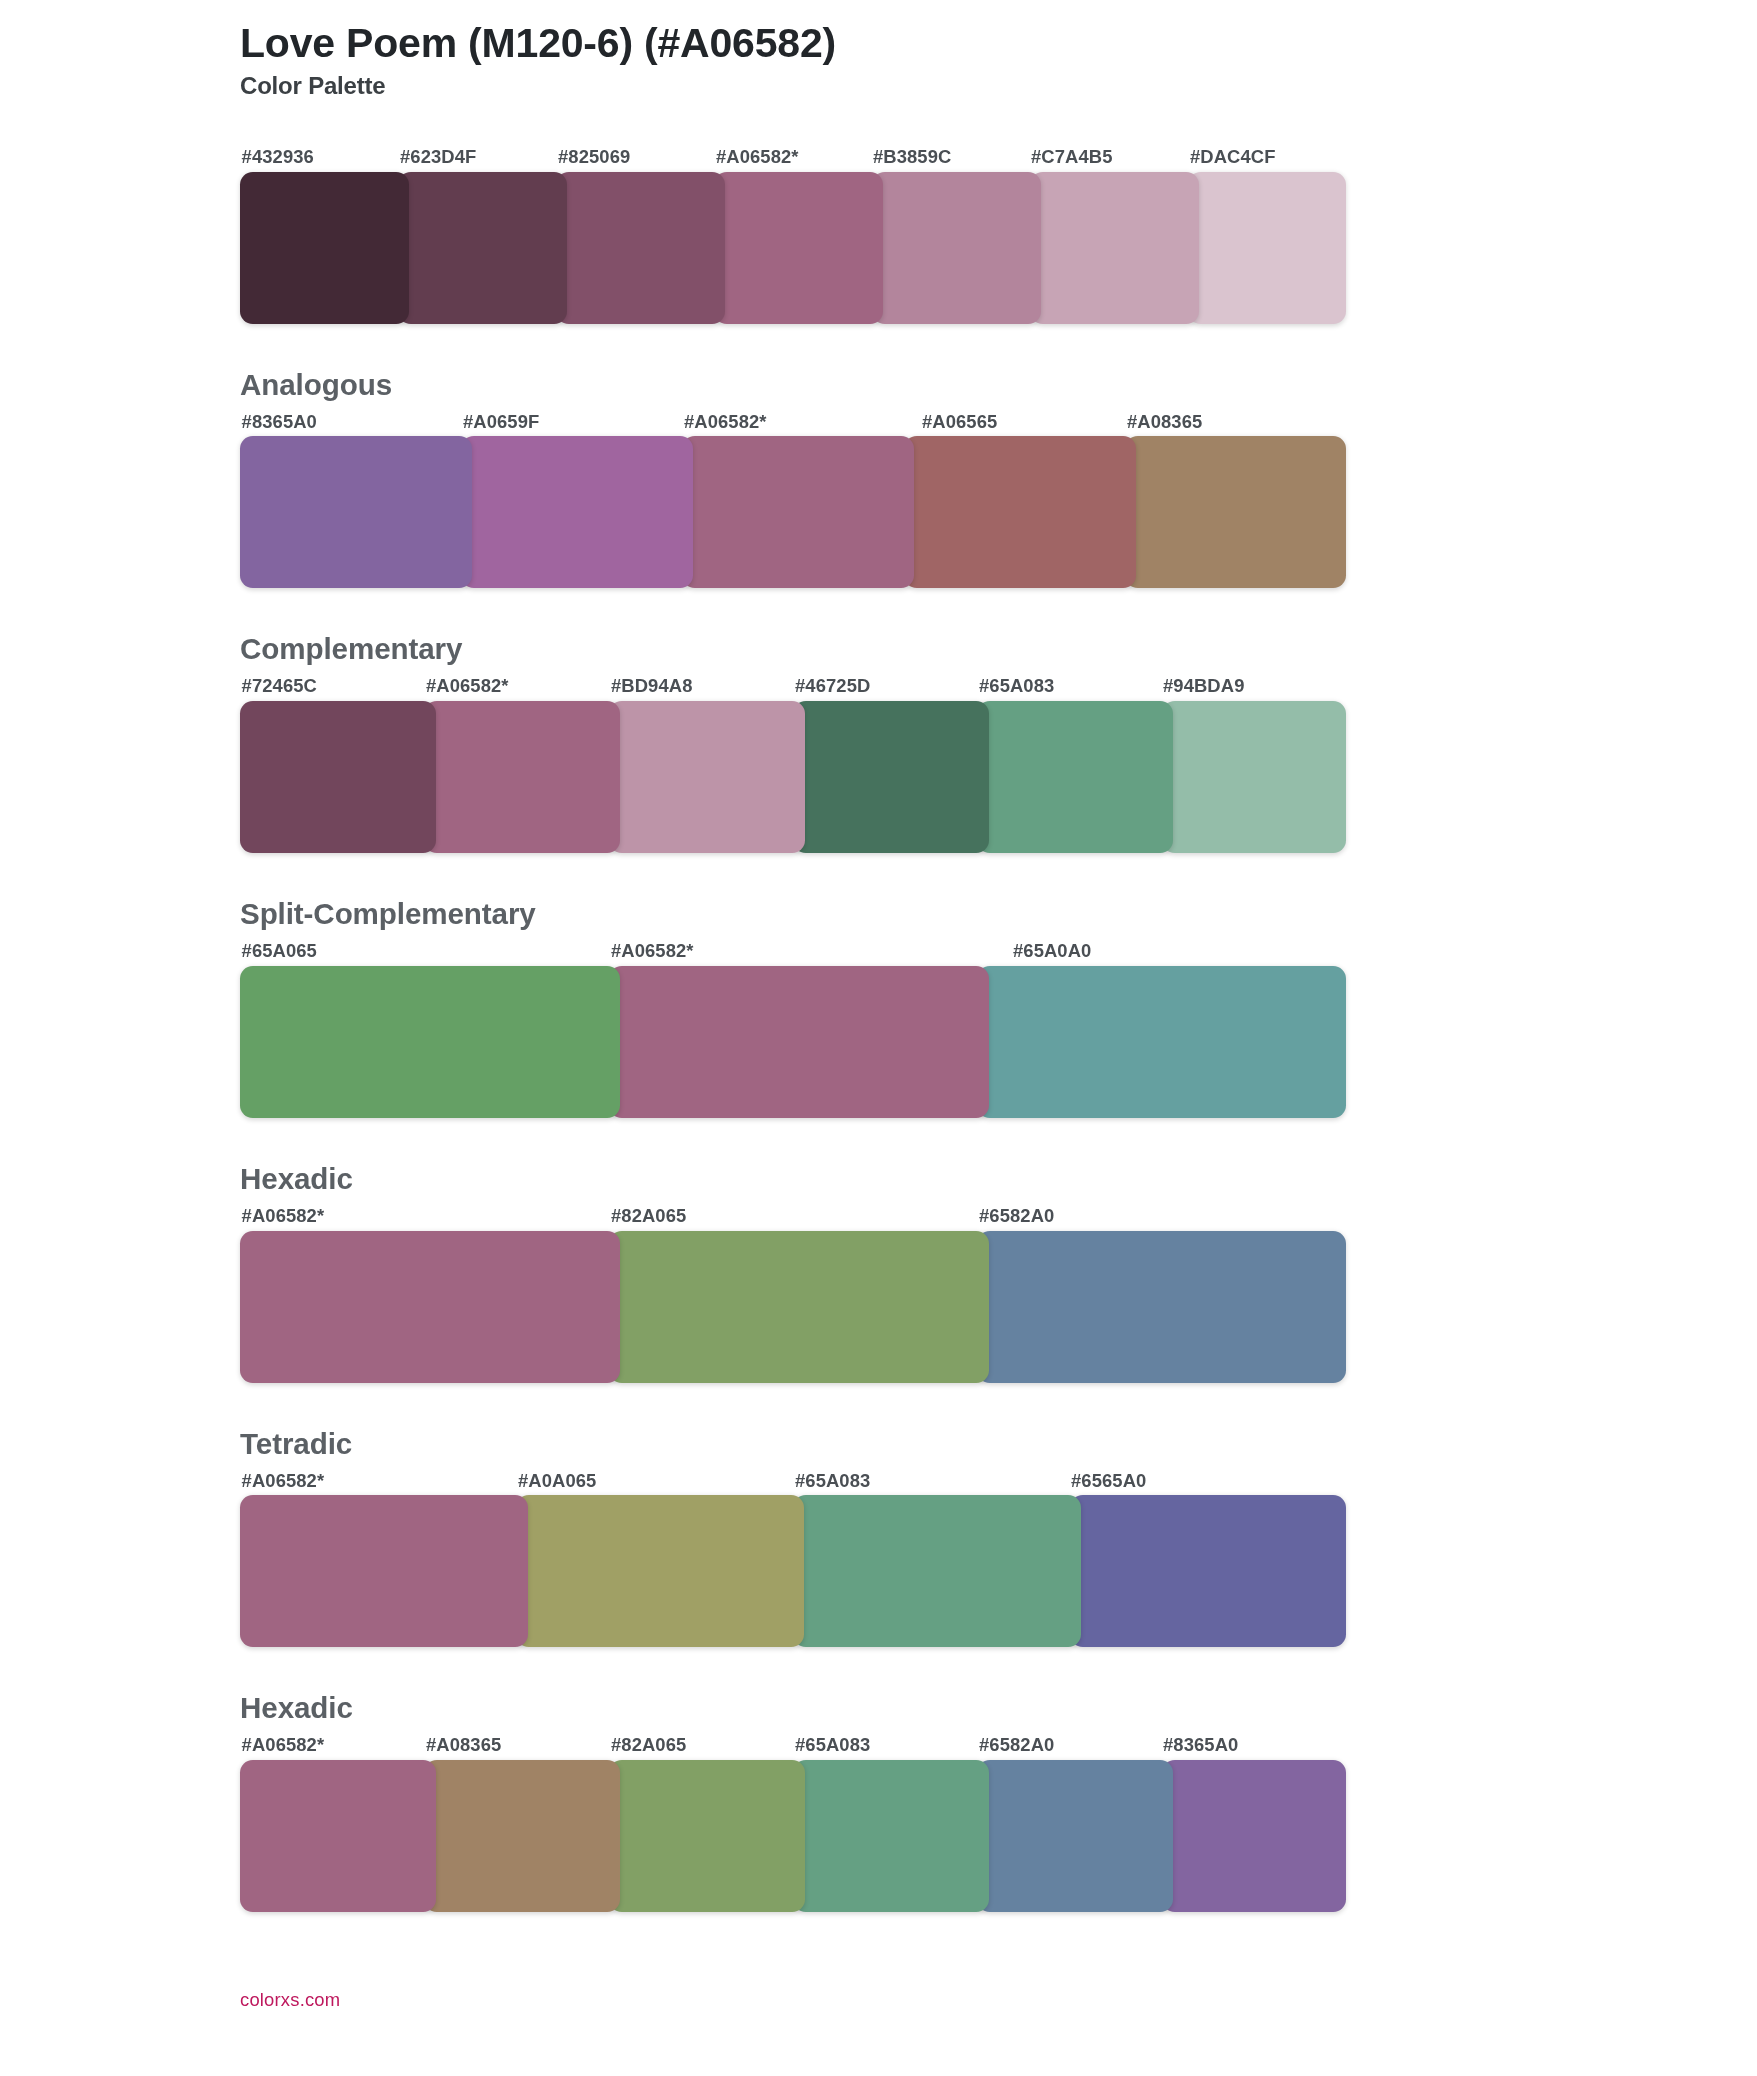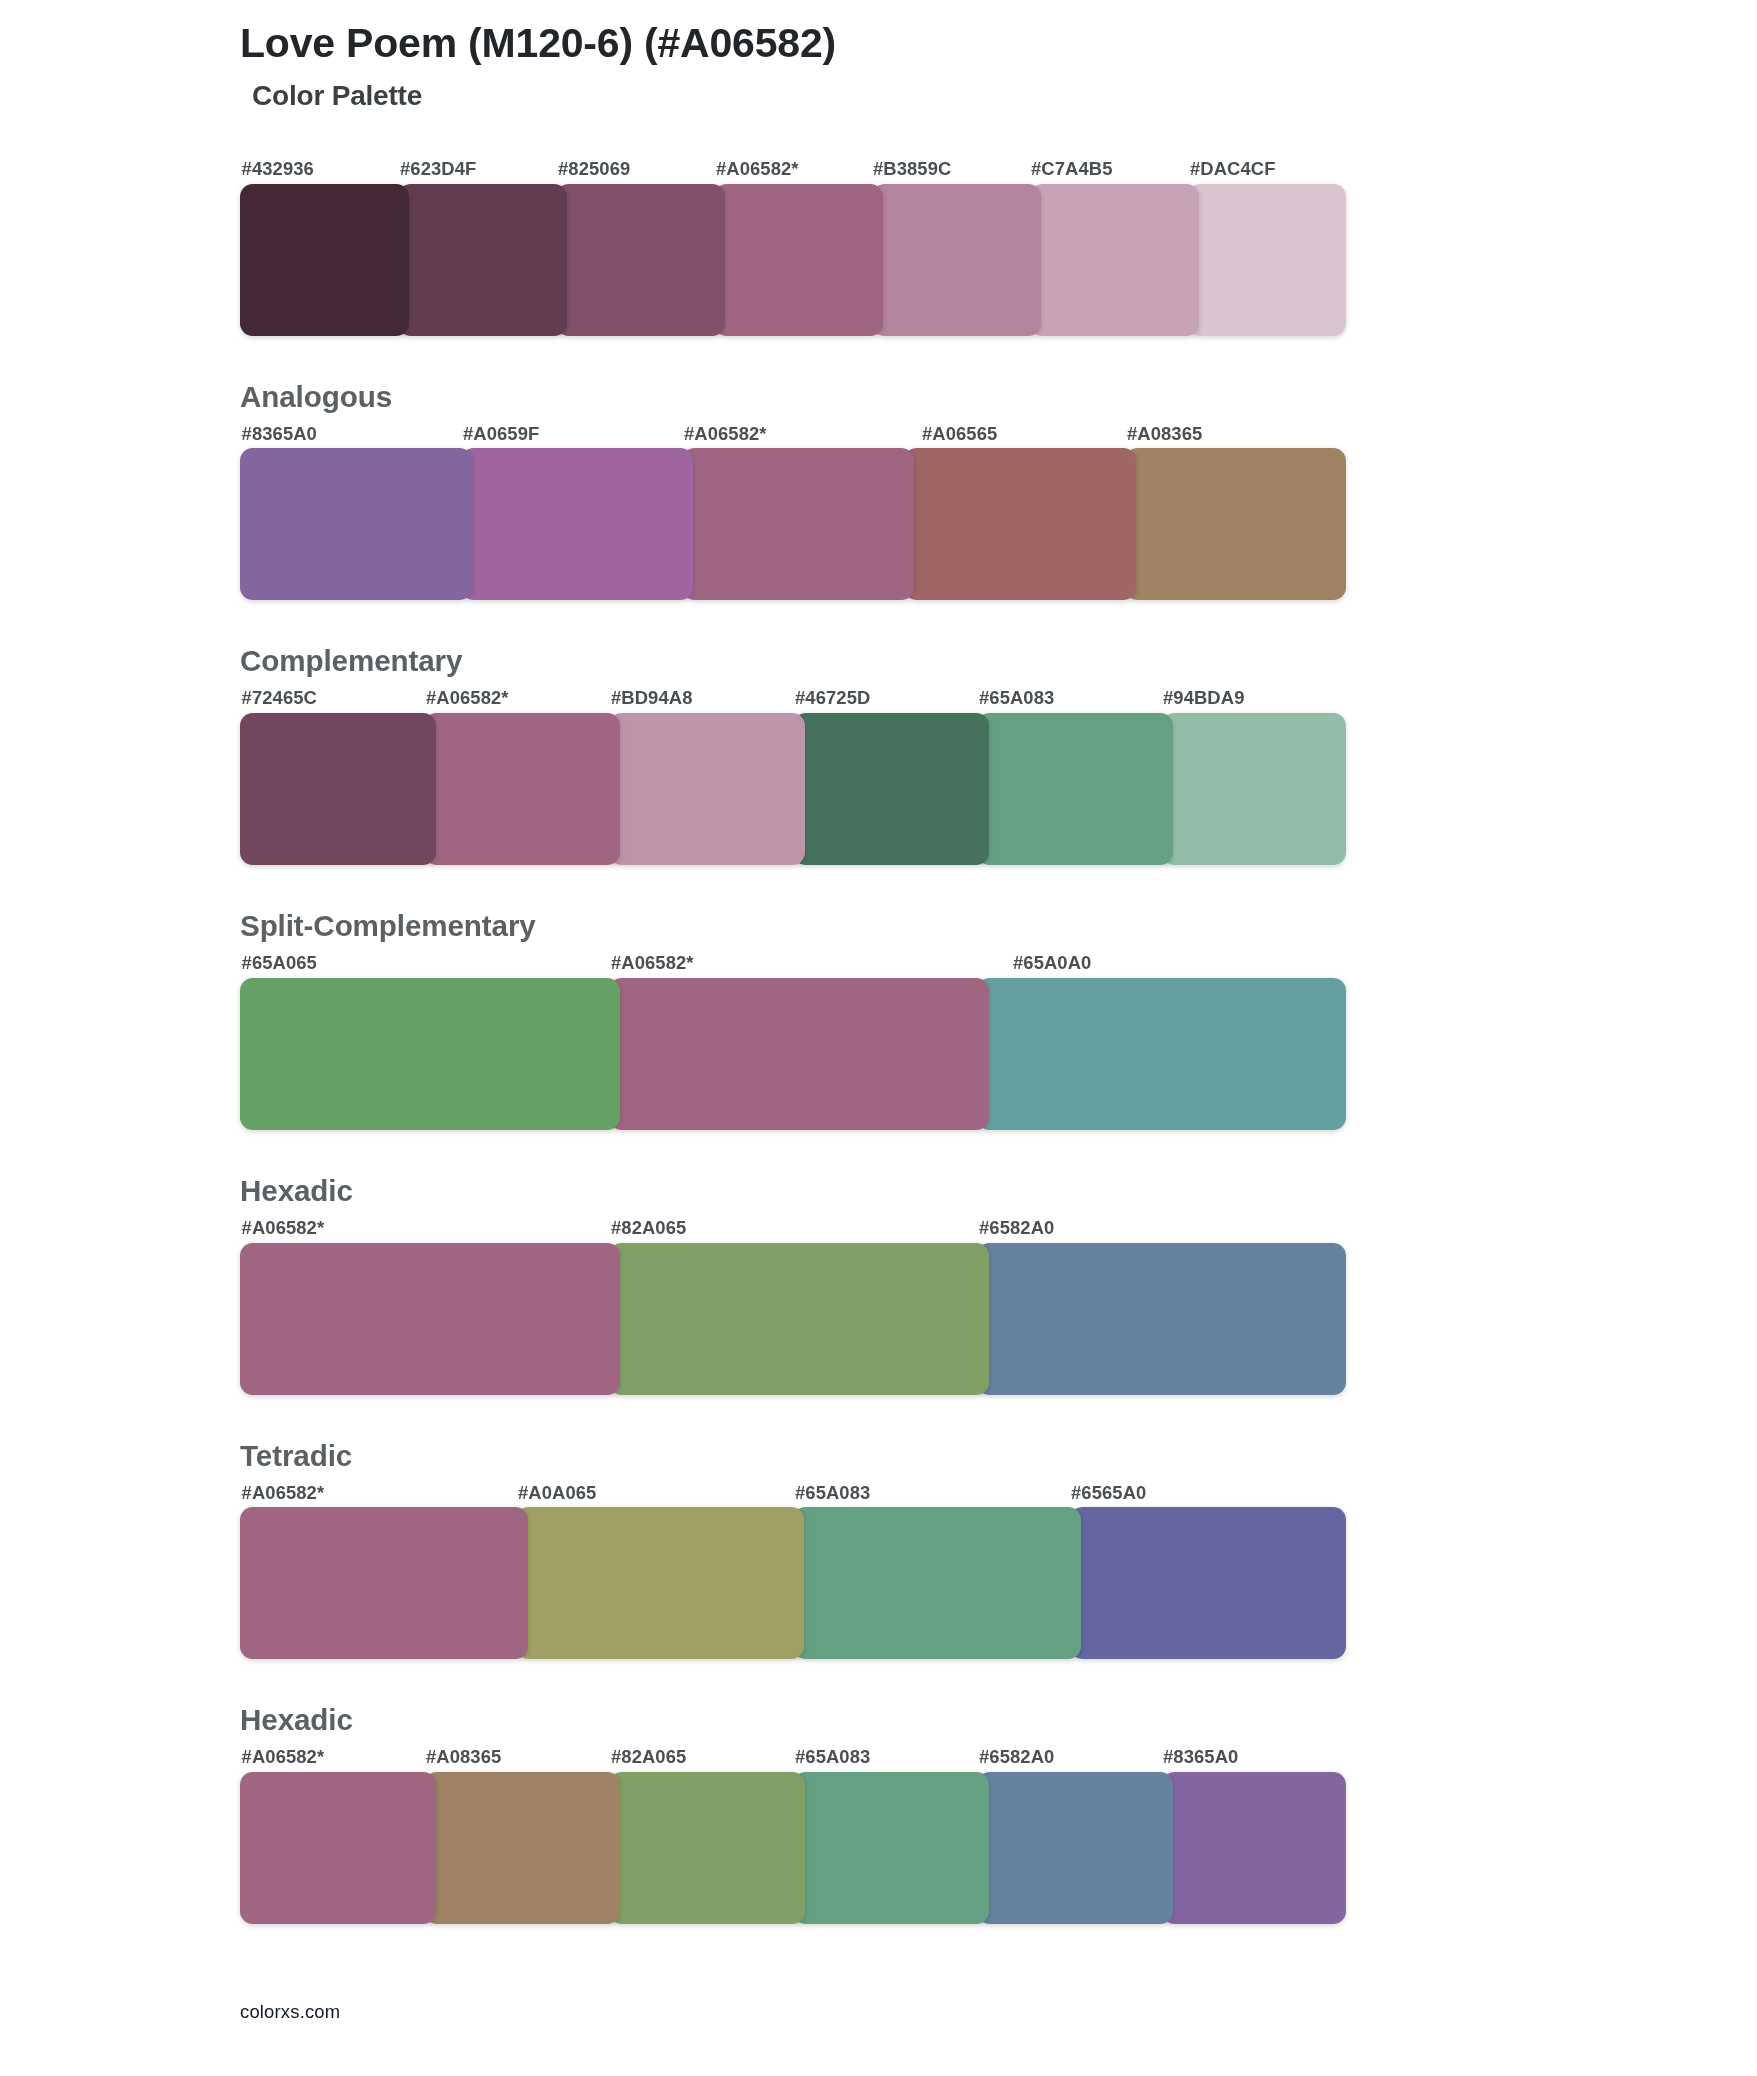--- a/index.html
+++ b/index.html
@@ -38,26 +38,26 @@
   .title {
     font-size: 41px;
     font-weight: 700;
     color: #22262a;
     letter-spacing: -0.2px;
     line-height: 1.18;
     margin: 0 0 4.8px 0;
     white-space: nowrap;
   }
   .subtitle {
-    font-size: 28px;
+    font-size: 24px;
     font-weight: 600;
     color: #3b4044;
     letter-spacing: -0.2px;
     line-height: 1.2;
-    margin: 12px;
+    margin: 0;
   }
 
   
   .section {
     margin-top: 45px;
   }
   .section-title {
     font-size: 29.6px;
     font-weight: 600;
     color: #5b6065;
@@ -90,21 +90,21 @@
     top: 0;
     height: 152px;
     border-radius: 12.8px;
     box-shadow: 0 1.6px 4.8px rgba(0,0,0,0.16);
   }
 
   
   .footer {
     margin-top: 77px;
     font-size: 18.4px;
-    color: #0f172a;
+    color: #be185d;
     font-weight: 400;
     letter-spacing: 0.2px;
   }
 </style>
 </head>
 <body>
 
 <div class="page">
   <div class="content">
 

